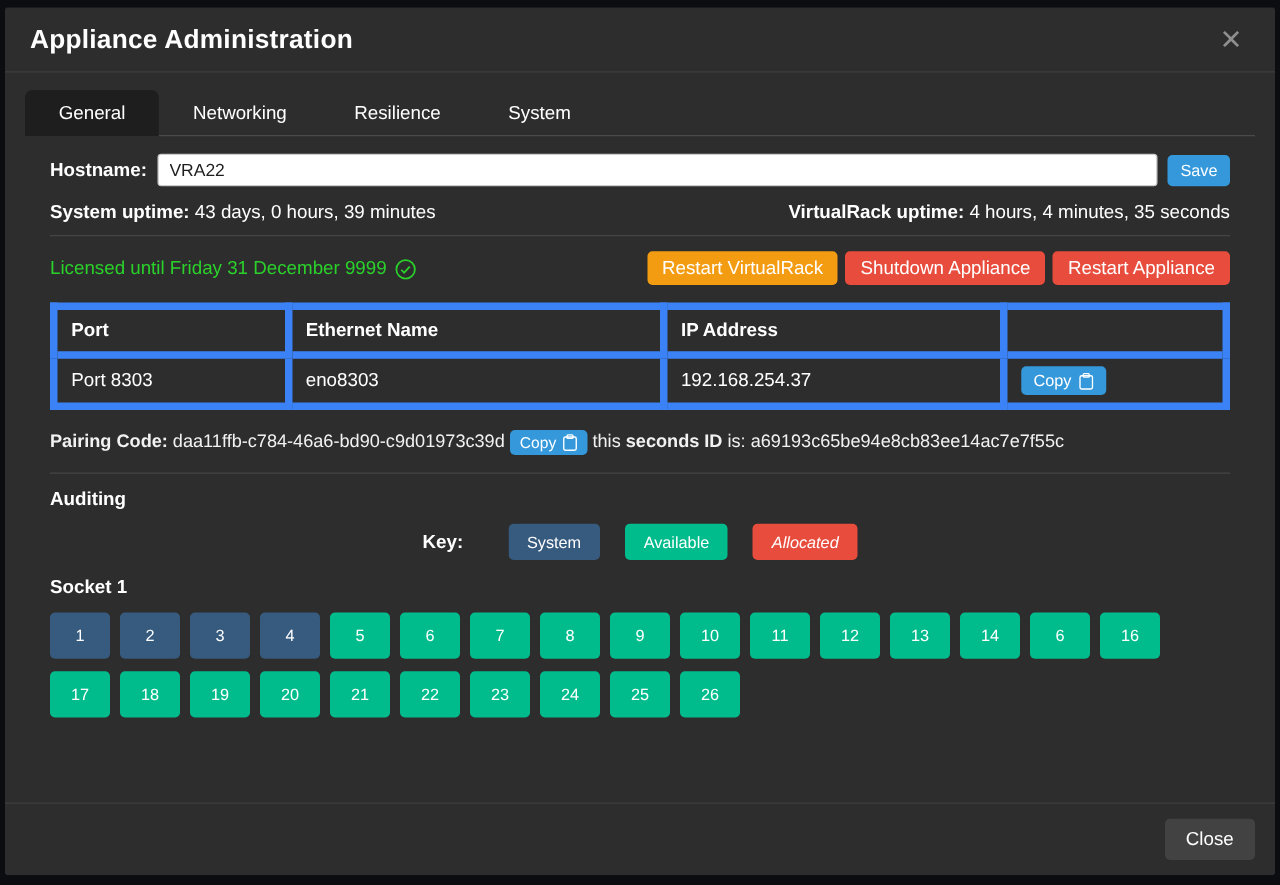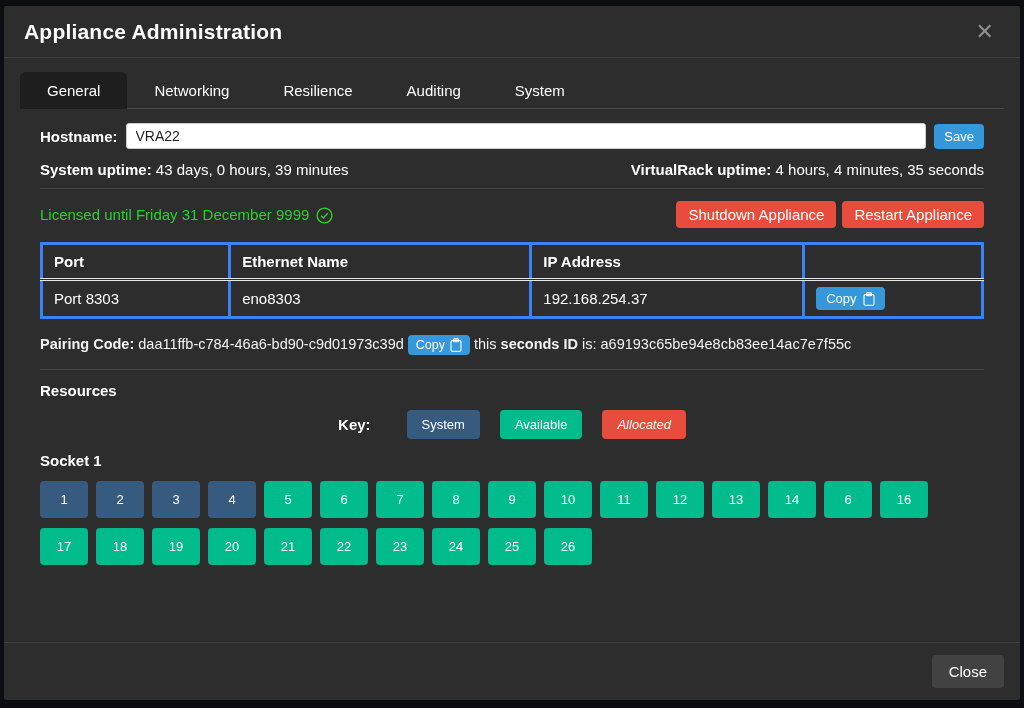--- a/index.html
+++ b/index.html
@@ -42,21 +42,21 @@
 
   
   .license-row { justify-content:space-between; margin-bottom:14px; }
   .license-text { font-size:15px; display:flex; align-items:center; gap:7px; }
   .license-icon svg { display:block; margin-top:1px; }
   .action-btns { display:flex; gap:6px; }
   .btn-action { font-size:15px; padding:5px 12px; }
 
   
   .net-table { width:100%; border-collapse:collapse; margin-bottom:16px; font-size:15px; }
-  .net-table th, .net-table td { border:3px solid #3b82f6; padding:6px 11px; text-align:left; }
+  .net-table th, .net-table td { border:6px solid #3b82f6; padding:6px 11px; text-align:left; }
   .net-table th { font-weight:bold; border-bottom:3px double #e6e6e6; padding-top:8px; padding-bottom:8px; }
   .net-table td { padding-top:6px; padding-bottom:6px; }
   .col-port{width:20%} .col-eth{width:32%} .col-ip{width:29%} .col-copy{width:19%}
   .btn-copy { font-size:13px; padding:4px 10px; display:inline-flex; align-items:center; gap:6px; }
   .btn-copy-sm { font-size:12.5px; padding:3px 8px; display:inline-flex; align-items:center; gap:5px; vertical-align:middle; margin:0 4px; }
 
   
   .pairing-row { font-size:14.5px; margin-bottom:14px; color:#f2f2f2; }
 
   
@@ -83,21 +83,20 @@
       <div class="modal-title">Appliance Administration</div>
       <div class="close-x">✕</div>
     </div>
 
     <div class="modal-body">
 
       <div class="tabs">
           <div class="tab active">General</div>
           <div class="tab">Networking</div>
           <div class="tab">Resilience</div>
-          <div class="tab">Auditing</div>
           <div class="tab">System</div>
         </div>
 
       <div class="tab-pane">
 
         <div class="row-flex hostname-row">
           <span class="hostname-label">Hostname:</span>
           <input class="hostname-input" type="text" value="VRA22" style="">
           <button class="btn btn-save" style="background: rgb(52, 152, 219);">Save</button>
         </div>
@@ -117,20 +116,21 @@
           <div class="license-text" style="color: rgb(43, 209, 43);">
             <span>Licensed until Friday 31 December 9999</span>
             <span class="license-icon">
               <svg width="17" height="17" viewBox="0 0 17 17">
                 <circle cx="8.5" cy="8.5" r="7.4" fill="none" stroke="currentColor" stroke-width="1.4"></circle>
                 <path d="M5 8.8l2.3 2.3 4.5-4.8" fill="none" stroke="currentColor" stroke-width="1.4"></path>
               </svg>
             </span>
           </div>
           <div class="action-btns">
+            <button class="btn btn-action" id="btn-restart-vr" style="background: rgb(243, 156, 18);">Restart VirtualRack</button>
             <button class="btn btn-action" id="btn-shutdown" style="background: rgb(231, 76, 60);">Shutdown Appliance</button>
             <button class="btn btn-action" id="btn-restart-app" style="background: rgb(231, 76, 60);">Restart Appliance</button>
           </div>
         </div>
 
         <table class="net-table">
           <thead>
               <tr id="net-head-row">
                 <th class="col-port">Port</th>
                 <th class="col-eth">Ethernet Name</th>
@@ -159,21 +159,21 @@
               <span>Copy</span>
               <svg width="12" height="14" viewBox="0 0 12 14">
                 <rect x="1" y="2.6" width="10" height="10.6" rx="1.4" fill="none" stroke="#fff" stroke-width="1.1"></rect>
                 <rect x="3.6" y="0.9" width="4.8" height="2.8" rx="0.8" fill="none" stroke="#fff" stroke-width="1.1"></rect>
               </svg>
             </button><span>this </span><span class="bold">seconds ID</span><span> is: </span><span>a69193c65be94e8cb83ee14ac7e7f55c</span>
         </div>
 
         <hr class="sep">
 
-        <div class="resources-heading">Resources</div>
+        <div class="resources-heading">Auditing</div>
 
         <div class="row-flex key-row">
           <span class="key-label">Key:</span>
           <span id="legend-badges" class="row-flex" style="gap:20px">
               <span class="badge" style="background: rgb(55, 90, 127);">System</span>
               <span class="badge" style="background: rgb(0, 188, 140);">Available</span>
               <span class="badge" style="background: rgb(231, 76, 60); font-style: italic;">Allocated</span>
             </span>
         </div>
 

